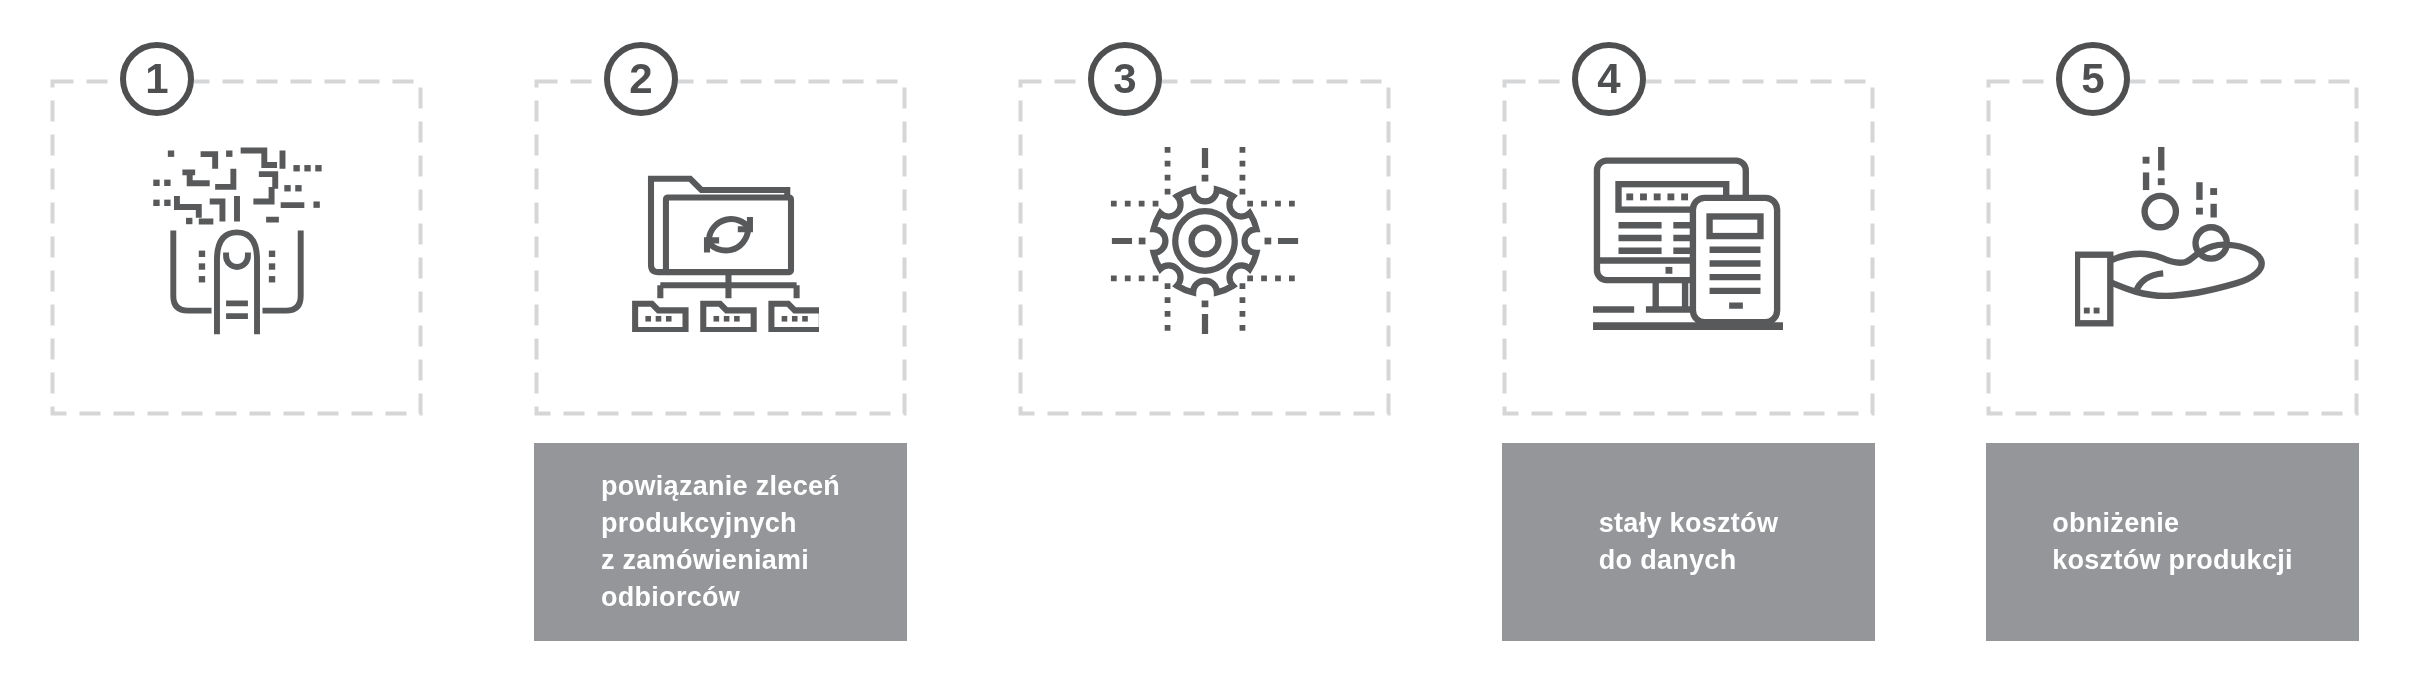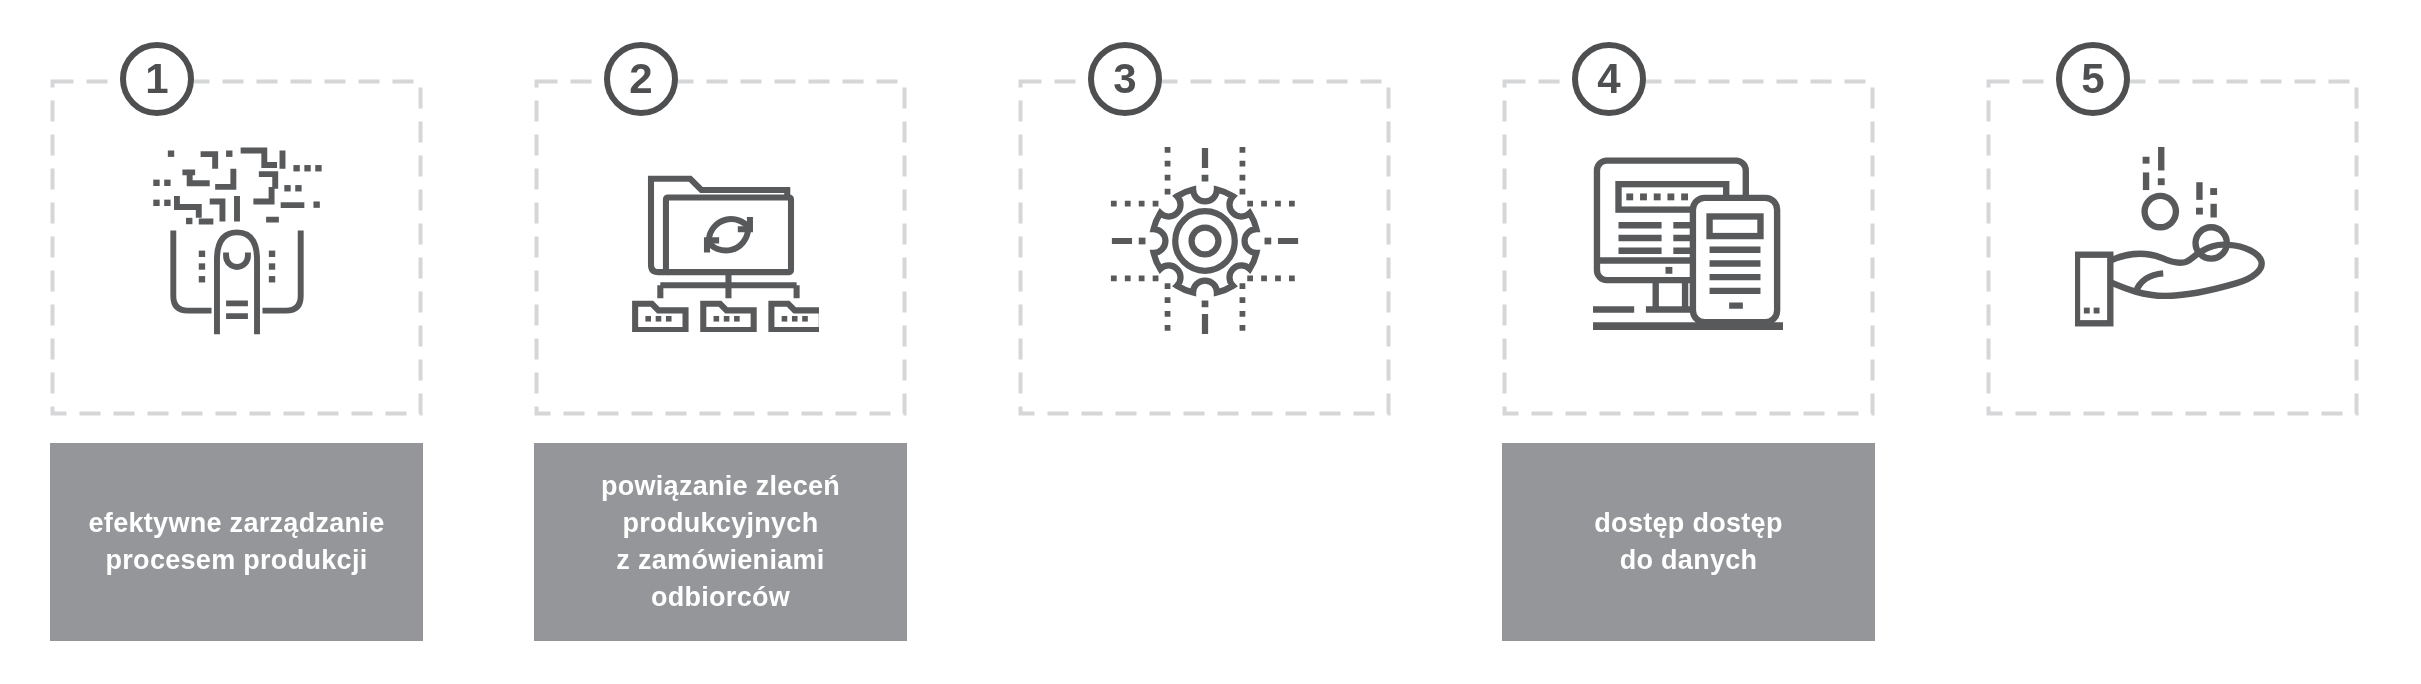--- a/index.html
+++ b/index.html
@@ -9,21 +9,21 @@
   .step { width: 373px; flex: 0 0 auto; }
   .iconbox { position: relative; margin-top: 79px; height: 337px; background: #fff; }
   .dashrect { position: absolute; left: 0; top: 0; }
   .badge { position: absolute; top: -37px; left: 70px; width: 74px; height: 74px;
     border: 6px solid #4e4f51; border-radius: 50%; background: #ffffff; z-index: 2;
     display: flex; align-items: center; justify-content: center;
     font-weight: 700; font-size: 42px; color: #4e4f51; }
   .icon-wrap { position: absolute; left: 0; top: 66px; width: 100%;
     display: flex; justify-content: center; }
   .labelbox { margin-top: 27px; height: 198px; background: #949699;
-    display: flex; align-items: center; justify-content: center; text-align: center; }
+    display: flex; align-items: center; justify-content: center; text-align: left; }
   .label { color: #ffffff; font-weight: 700; font-size: 27px; line-height: 37px;
     white-space: pre-line; letter-spacing: 0.3px; }
   svg.icon { stroke: #58595b; fill: none; stroke-width: 6.5; }
   svg.icon .dot { fill: #58595b; stroke: none; }
   svg.icon .thin { stroke-width: 6; }
   svg.icon .wfill { fill: #ffffff; }
 </style>
 </head>
 <body>
 
@@ -60,24 +60,20 @@
           <path d="M88,174 h24 M88,188 h24"></path>
           <rect class="dot" x="58" y="116" width="7" height="7"></rect>
             <rect class="dot" x="58" y="130" width="7" height="7"></rect>
             <rect class="dot" x="58" y="144" width="7" height="7"></rect>
           <rect class="dot" x="135" y="116" width="7" height="7"></rect>
             <rect class="dot" x="135" y="130" width="7" height="7"></rect>
             <rect class="dot" x="135" y="144" width="7" height="7"></rect>
         </svg>
       </div>
     </div>
-    <div class="labelbox">
-      <span class="label">efektywne zarządzanie
-procesem produkcji</span>
-    </div>
   </div>
 
   <div class="step">
     <div class="iconbox">
       <svg class="dashrect" width="373" height="337">
         <rect x="2.5" y="2.5" width="368" height="332" fill="none" stroke="#d5d6d7" stroke-width="4" stroke-dasharray="21 13"></rect>
       </svg>
       <div class="badge">
         <span>2</span>
       </div>
@@ -159,21 +155,21 @@
           <rect class="dot" x="76" y="124.5" width="7" height="7"></rect>
           <path d="M66,138 v30 M96,138 v30 M56,168 h52 M2,168 h42"></path>
           <rect class="wfill" x="104" y="54" width="86" height="127" rx="12"></rect>
           <rect x="121" y="73" width="52" height="20"></rect>
           <path d="M121,107 h52 M121,121 h52 M121,135 h52 M121,149 h52 M141,164 h14"></path>
           <path stroke-width="8" d="M2,185 h194"></path>
         </svg>
       </div>
     </div>
     <div class="labelbox">
-      <span class="label">dostęp dostęp
+      <span class="label">stały kosztów
 do danych</span>
     </div>
   </div>
 
   <div class="step">
     <div class="iconbox">
       <svg class="dashrect" width="373" height="337">
         <rect x="2.5" y="2.5" width="368" height="332" fill="none" stroke="#d5d6d7" stroke-width="4" stroke-dasharray="21 13"></rect>
       </svg>
       <div class="badge">
@@ -192,15 +188,19 @@
           <path d="M141.5,60 v14"></path>
           <circle cx="139" cy="100" r="16"></circle>
           <rect x="2" y="112" width="34" height="70"></rect>
           <rect class="dot" x="9" y="166" width="6" height="6"></rect>
             <rect class="dot" x="19" y="166" width="6" height="6"></rect>
           <path d="M36,118 C56,109 72,109 88,115 C99,120 107,122 114,119 C119,117 122,112 130,108 C138,103 148,101 157,102 C173,103 187,110 190,118 C193,127 182,136 165,141 C141,148 112,154 92,154 C70,154 52,147 36,140"></path>
           <path d="M62,150 C66,139 76,132 90,131"></path>
         </svg>
       </div>
     </div>
+    <div class="labelbox">
+      <span class="label">obniżenie
+kosztów produkcji</span>
+    </div>
   </div>
 
 </div>
 
 </body></html>

